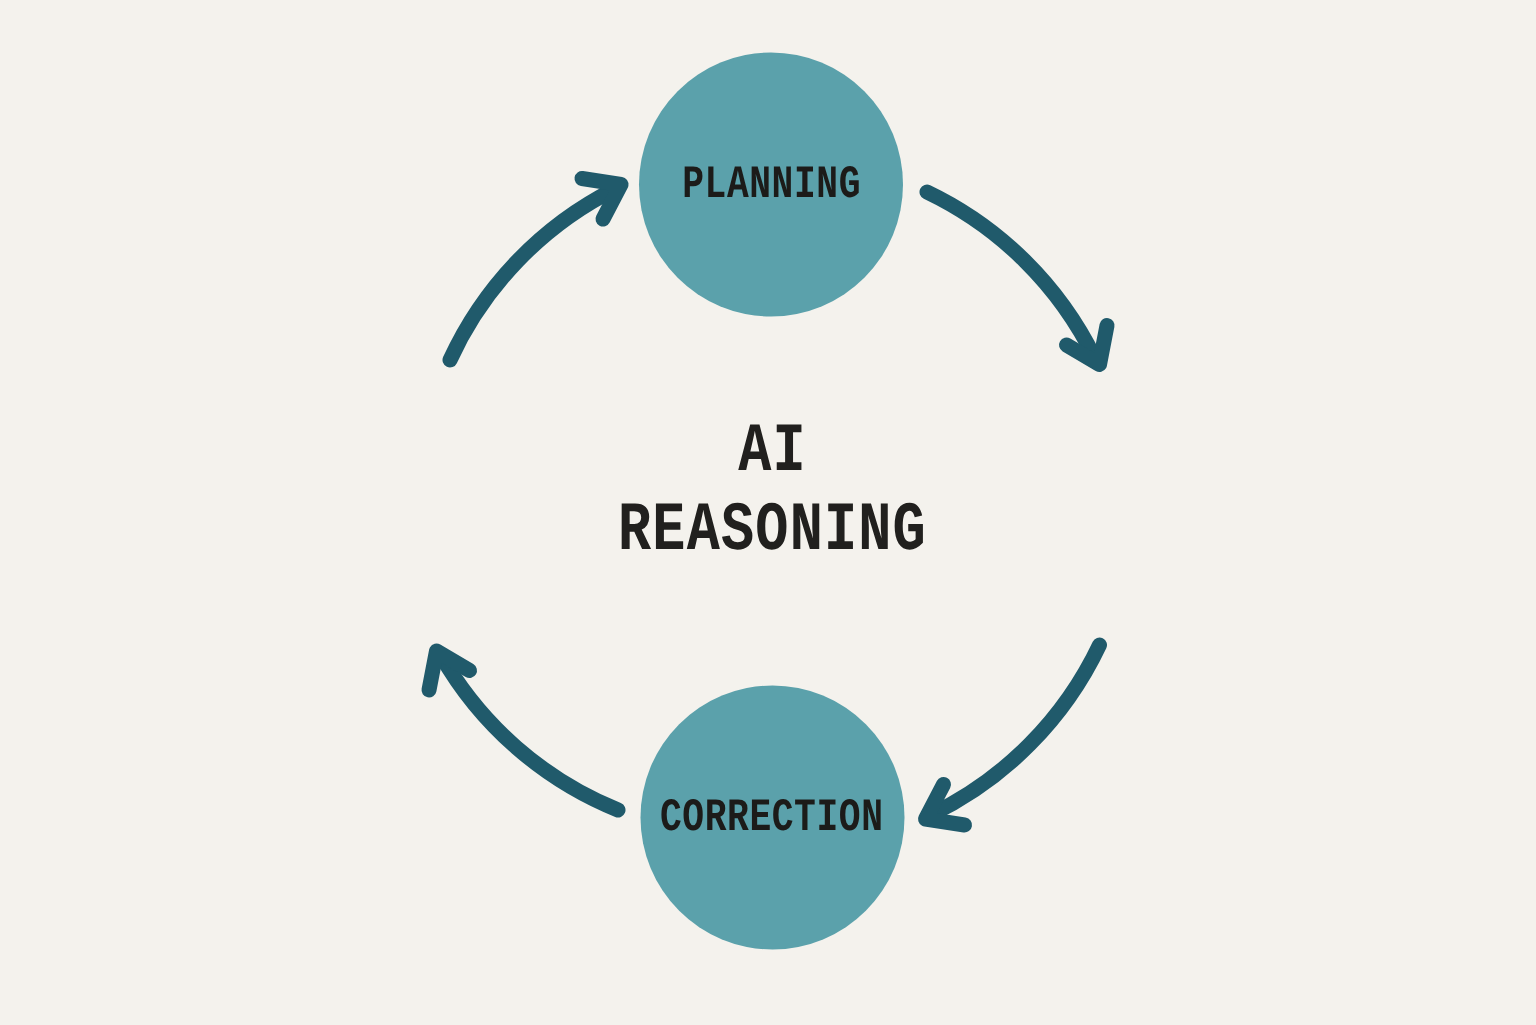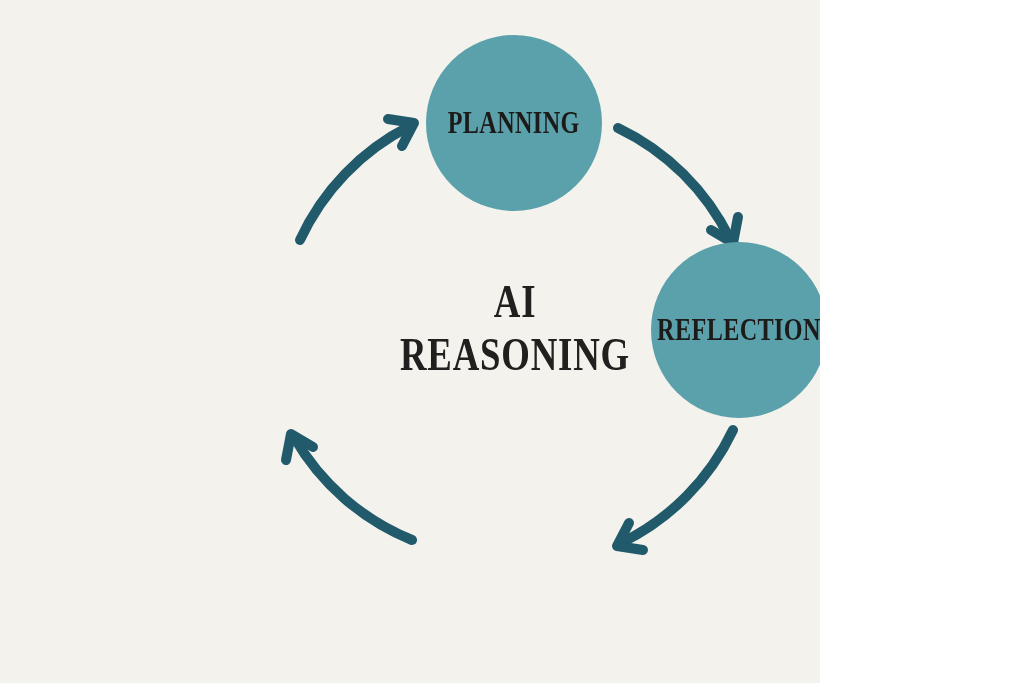--- a/index.html
+++ b/index.html
@@ -1,25 +1,25 @@
 <!DOCTYPE html>
 <html style="--background: #f4f2ed; --node-fill: #5ba1ab; --arrow: #205a6b; --node-text: #1c1b19; --title-text: #21201e;"><head>
 <meta charset="utf-8">
 <style>
   html, body {
     margin: 0;
     padding: 0;
   }
   .stage {
     position: relative;
-    width: 820px;
+    width: 1024px;
     height: 683px;
     background: var(--background, #f4f2ed);
     overflow: hidden;
-    font-family: Liberation Serif, serif;
+    font-family: Liberation Mono, monospace;
   }
   .arrows {
     position: absolute;
     left: 0;
     top: 0;
     width: 1024px;
     height: 683px;
   }
   .arrows path {
     fill: none;
@@ -90,24 +90,24 @@
     <g>
       <path d="M 412,540 A 240,240 0 0 1 294,437"></path>
       <path d="M 313,447 L 291,434 L 286,460"></path>
     </g>
   </svg>
 
   <div class="node node-planning">
     <span class="node-label">PLANNING</span>
   </div>
 
-  <div class="node node-reflection">
-    <span class="node-label">REFLECTION</span>
+
+  <div class="node node-correction">
+    <span class="node-label">CORRECTION</span>
   </div>
-
 
 
   <div class="center-title">
     <div class="title-line">AI</div>
     <div class="title-line">REASONING</div>
   </div>
 
 </div>
 
 </body></html>

